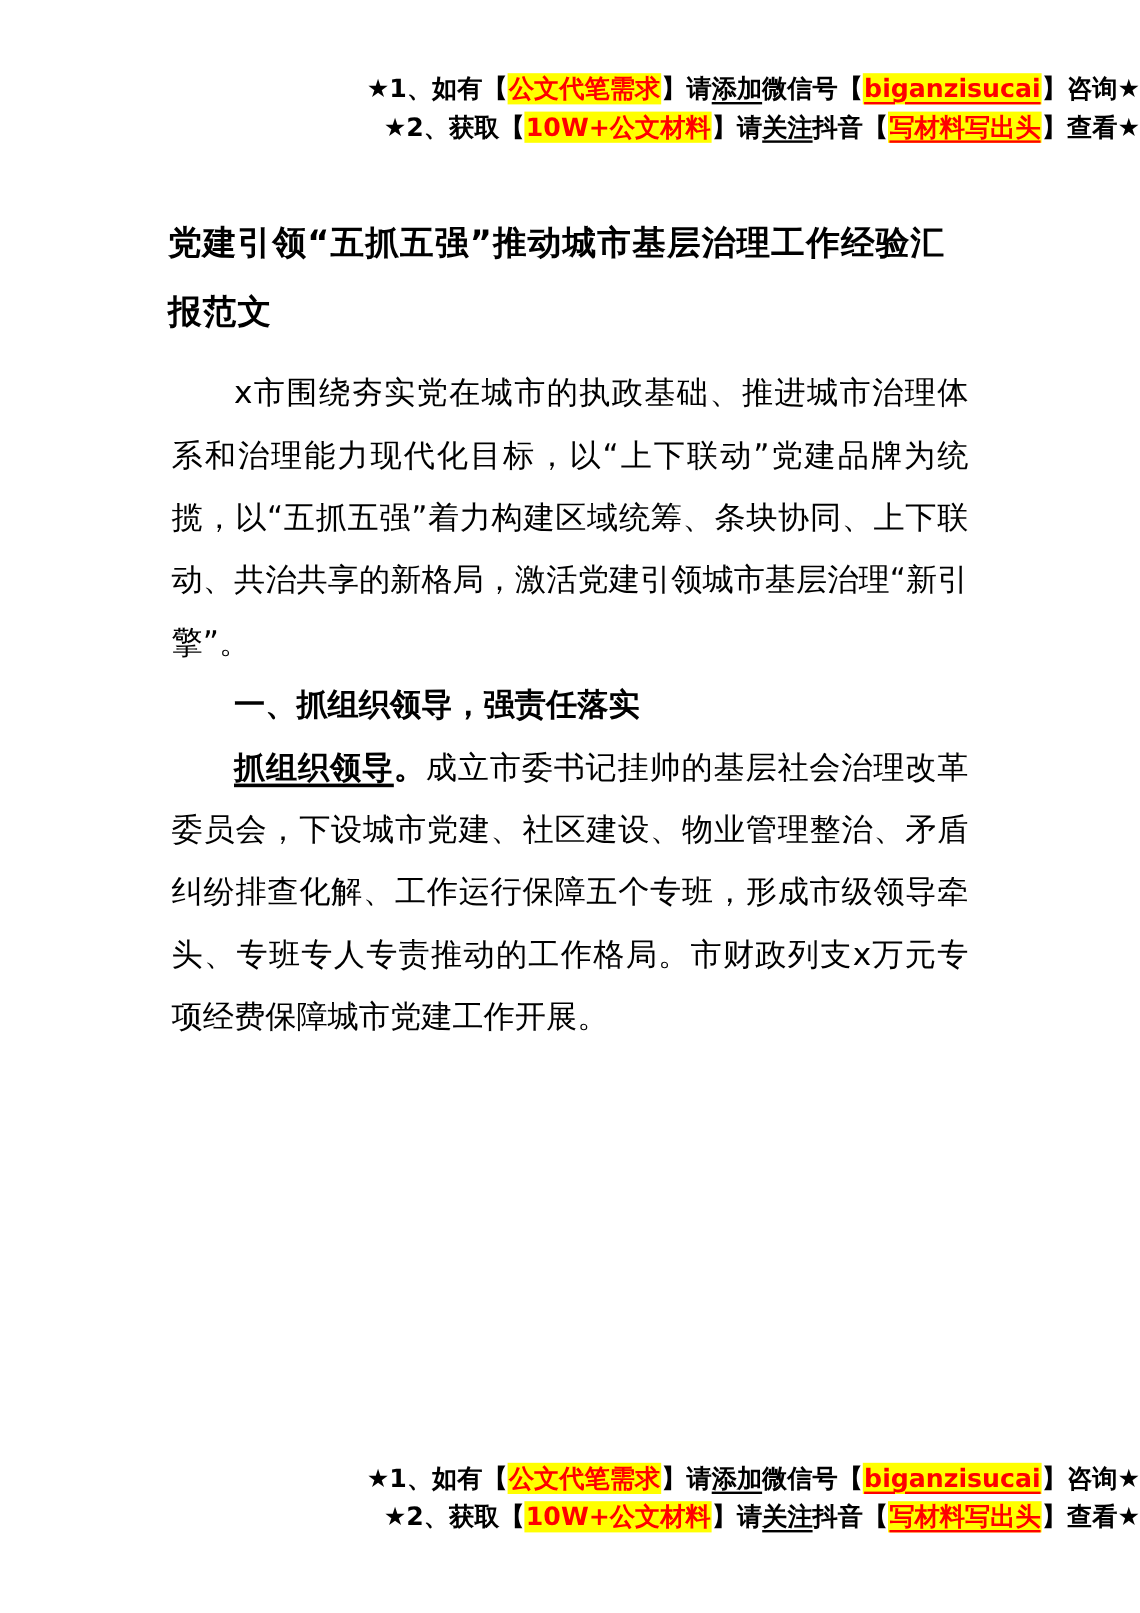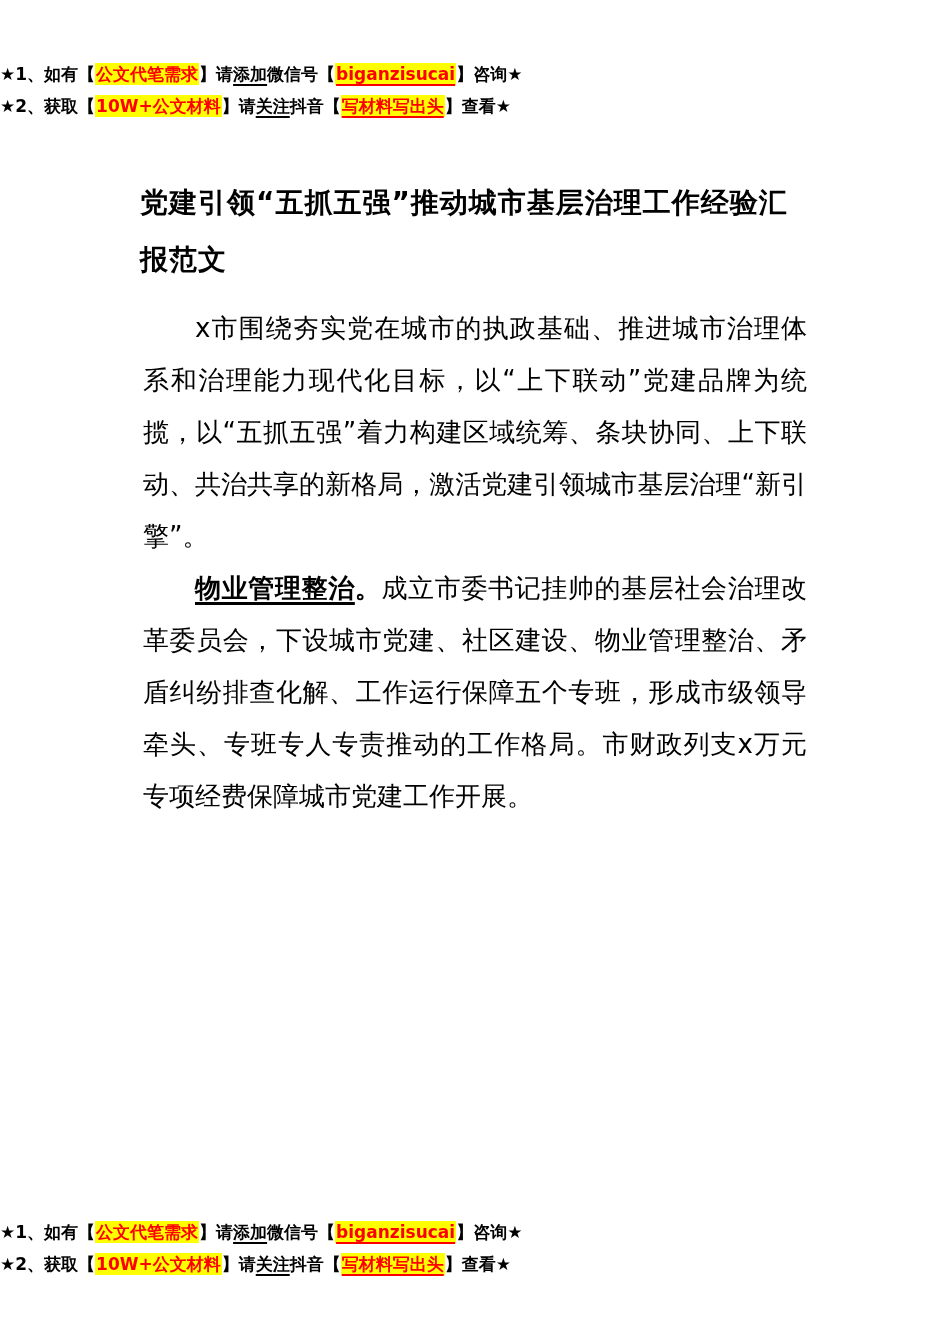--- a/index.html
+++ b/index.html
@@ -11,23 +11,23 @@
     width: 950px;
     height: 1344px;
     margin: 0 auto;
     background: #ffffff;
     overflow: hidden;
   }
 
   
   .ad {
     width: 100%;
-    text-align: left;
+    text-align: right;
     font-weight: bold;
-    font-size: 17px;
+    font-size: 21px;
     line-height: 32px;
     color: #000000;
   }
   .ad-header { padding-top: 58px; }
   .ad-footer { position: absolute; left: 0; top: 1216px; }
   .hl {
     background: #ffff00;
     color: #ff0000;
     padding: 1px 1px;
   }
@@ -82,21 +82,22 @@
 
   <div class="ad ad-header">
     <div class="ad-line"><span>★1、如有【</span><span class="hl">公文代笔需求</span><span>】请</span><span class="u-black">添加</span><span>微信号【</span><span class="hl u-red">biganzisucai</span><span>】咨询★</span></div>
     <div class="ad-line"><span>★2、获取【</span><span class="hl">10W+公文材料</span><span>】请</span><span class="u-black">关注</span><span>抖音【</span><span class="hl u-red">写材料写出头</span><span>】查看★</span></div>
   </div>
 
   <h1 class="title">党建引领“五抓五强”推动城市基层治理工作经验汇报范文</h1>
 
   <div class="content">
     <p class="body-p"><span>x市围绕夯实党在城市的执政基础、推进城市治理体系和治理能力现代化目标，以“上下联动”党建品牌为统揽，以“五抓五强”着力构建区域统筹、条块协同、上下联动、共治共享的新格局，激活党建引领城市基层治理“新引擎”。</span></p>
-    <p class="body-p"><span class="b-u">物业管理整治</span><span class="b">。</span><span>成立市委书记挂帅的基层社会治理改革委员会，下设城市党建、社区建设、物业管理整治、矛盾纠纷排查化解、工作运行保障五个专班，形成市级领导牵头、专班专人专责推动的工作格局。市财政列支x万元专项经费保障城市党建工作开展。</span></p>
+    <p class="heading"><span>一、抓组织领导，强责任落实</span></p>
+    <p class="body-p"><span class="b-u">抓组织领导</span><span class="b">。</span><span>成立市委书记挂帅的基层社会治理改革委员会，下设城市党建、社区建设、物业管理整治、矛盾纠纷排查化解、工作运行保障五个专班，形成市级领导牵头、专班专人专责推动的工作格局。市财政列支x万元专项经费保障城市党建工作开展。</span></p>
   </div>
 
   <div class="ad ad-footer">
     <div class="ad-line"><span>★1、如有【</span><span class="hl">公文代笔需求</span><span>】请</span><span class="u-black">添加</span><span>微信号【</span><span class="hl u-red">biganzisucai</span><span>】咨询★</span></div>
     <div class="ad-line"><span>★2、获取【</span><span class="hl">10W+公文材料</span><span>】请</span><span class="u-black">关注</span><span>抖音【</span><span class="hl u-red">写材料写出头</span><span>】查看★</span></div>
   </div>
 
 </div>
 
 </body></html>

